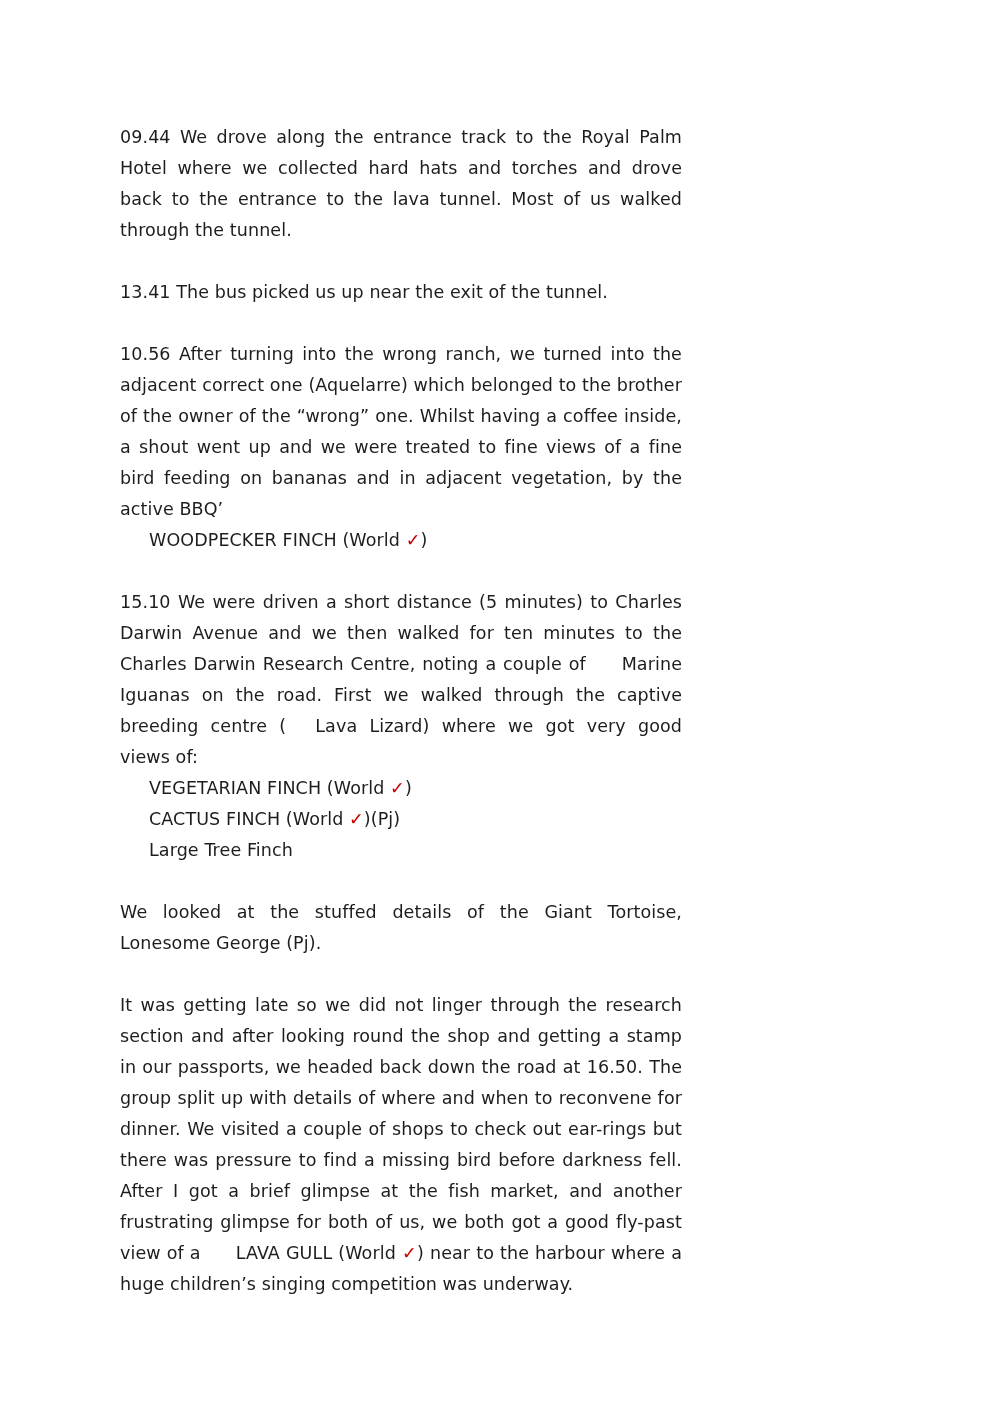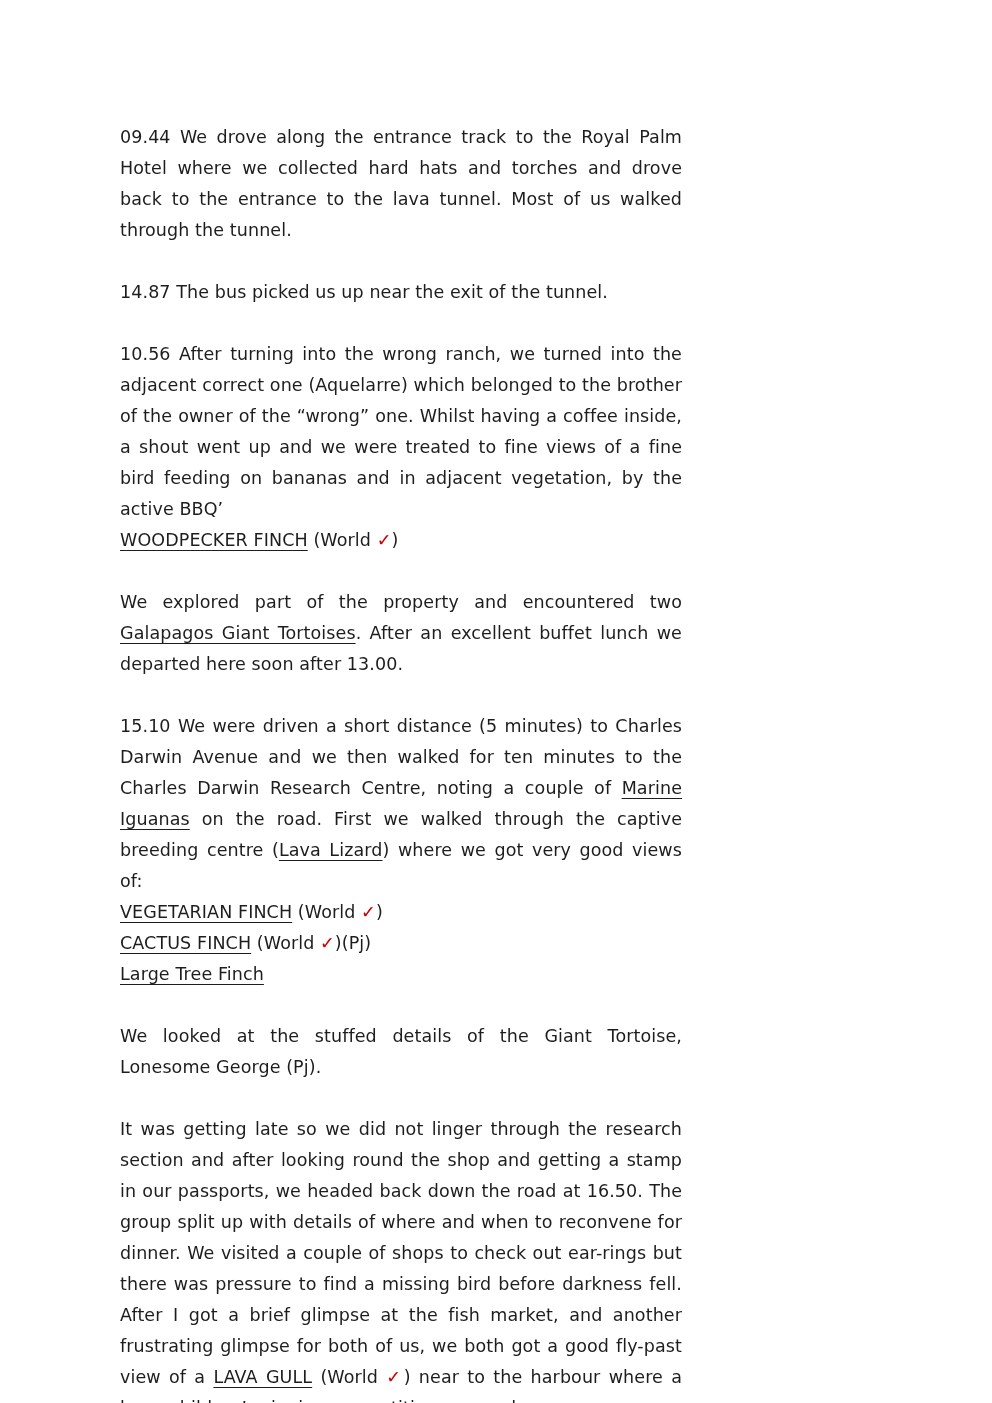--- a/index.html
+++ b/index.html
@@ -24,35 +24,34 @@
     font-size: 17.5px;
     line-height: 31px;
     color: #1d1d1d;
     text-align: justify;
     letter-spacing: 0.1px;
   }
   .para {
     margin: 0 0 31px 0;
   }
   .u {
-    text-decoration: underline;
     text-underline-offset: 4px;
     text-decoration-thickness: 1.4px;
+    margin-left: 29px;
   }
   .check {
     color: #cc0000;
     font-weight: bold;
   }
 </style>
 </head>
 <body>
 
 <div class="page">
   <div class="doc-body">
       <p class="para"><span>09.44 We drove along the entrance track to the Royal Palm Hotel where we collected hard hats and torches and drove back to the entrance to the lava tunnel. Most of us walked through the tunnel.</span></p>
-      <p class="para"><span>14.87 The bus picked us up near the exit of the tunnel.</span></p>
+      <p class="para"><span>13.41 The bus picked us up near the exit of the tunnel.</span></p>
       <p class="para"><span>10.56 After turning into the wrong ranch, we turned into the adjacent correct one (Aquelarre) which belonged to the brother of the owner of the “wrong” one. Whilst having a coffee inside, a shout went up and we were treated to fine views of a fine bird feeding on bananas and in adjacent vegetation, by the active BBQ’</span><br><span class="u">WOODPECKER FINCH</span><span> (World </span><span class="check">✓</span><span>)</span></p>
-      <p class="para"><span>We explored part of the property and encountered two </span><span class="u">Galapagos Giant Tortoises</span><span>. After an excellent buffet lunch we departed here soon after 13.00.</span></p>
       <p class="para"><span>15.10 We were driven a short distance (5 minutes) to Charles Darwin Avenue and we then walked for ten minutes to the Charles Darwin Research Centre, noting a couple of </span><span class="u">Marine Iguanas</span><span> on the road. First we walked through the captive breeding centre (</span><span class="u">Lava Lizard</span><span>) where we got very good views of:</span><br><span class="u">VEGETARIAN FINCH</span><span> (World </span><span class="check">✓</span><span>)</span><br><span class="u">CACTUS FINCH</span><span> (World </span><span class="check">✓</span><span>)(Pj)</span><br><span class="u">Large Tree Finch</span></p>
       <p class="para"><span>We looked at the stuffed details of the Giant Tortoise, Lonesome George (Pj).</span></p>
       <p class="para"><span>It was getting late so we did not linger through the research section and after looking round the shop and getting a stamp in our passports, we headed back down the road at 16.50. The group split up with details of where and when to reconvene for dinner. We visited a couple of shops to check out ear-rings but there was pressure to find a missing bird before darkness fell. After I got a brief glimpse at the fish market, and another frustrating glimpse for both of us, we both got a good fly-past view of a </span><span class="u">LAVA GULL</span><span> (World </span><span class="check">✓</span><span>) near to the harbour where a huge children’s singing competition was underway.</span></p>
     </div>
 </div>
 
 </body></html>

